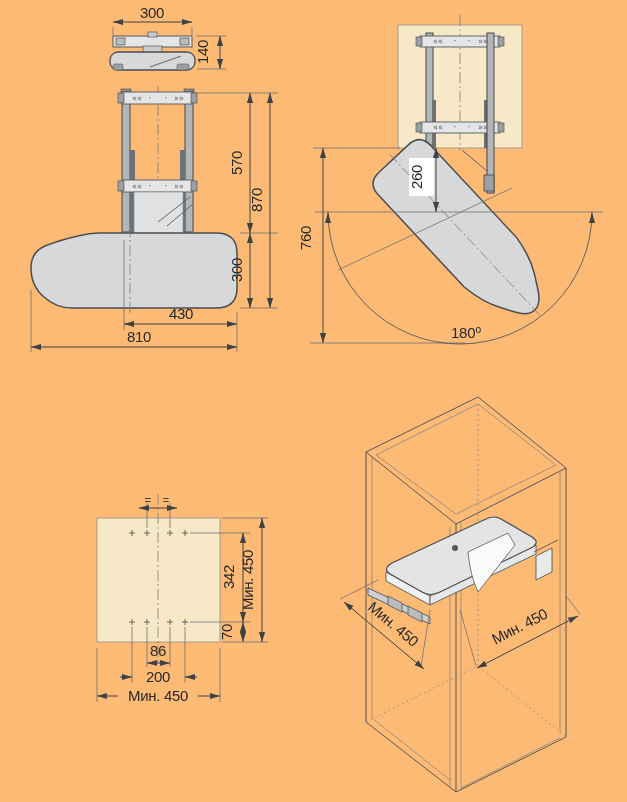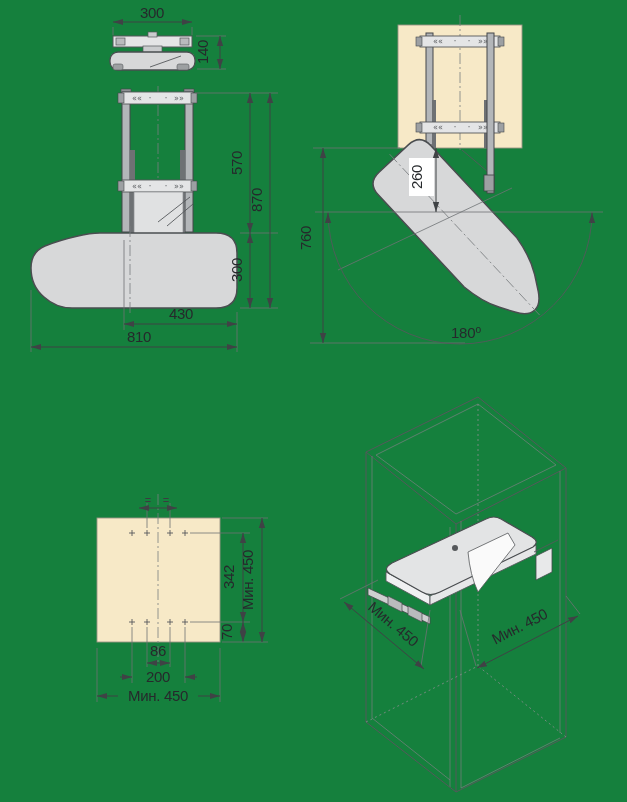--- a/index.html
+++ b/index.html
@@ -1,16 +1,16 @@
 <!DOCTYPE html>
 <html><head>
 <meta charset="utf-8">
 <style>
   html,body{margin:0;padding:0;background:#ffffff;}
-  .stage{width:627px;height:802px;position:relative;background:#15803d;}
+  .stage{width:627px;height:802px;position:relative;background:#fdba74;}
   svg{display:block;}
   .lbl{font-family:"Liberation Sans","DejaVu Sans",sans-serif;font-size:15px;fill:#26292c;letter-spacing:-0.3px;}
   .lbl-sm{font-family:"Liberation Sans","DejaVu Sans",sans-serif;font-size:11px;fill:#3a3d40;}
   .glyph{font-family:"DejaVu Sans",sans-serif;font-size:8px;fill:#5a5d60;}
   .dim{stroke:#3f4245;stroke-width:1;fill:none;}
   .ext{stroke:#6f7275;stroke-width:0.8;fill:none;}
   .cl{stroke:#7a7d80;stroke-width:0.8;fill:none;stroke-dasharray:11 3 2 3;}
   .thin{stroke:#55585b;stroke-width:0.9;fill:none;}
   .wire{stroke:#55585b;stroke-width:1;fill:none;}
   .wire2{stroke:#7c7f82;stroke-width:0.7;fill:none;}

